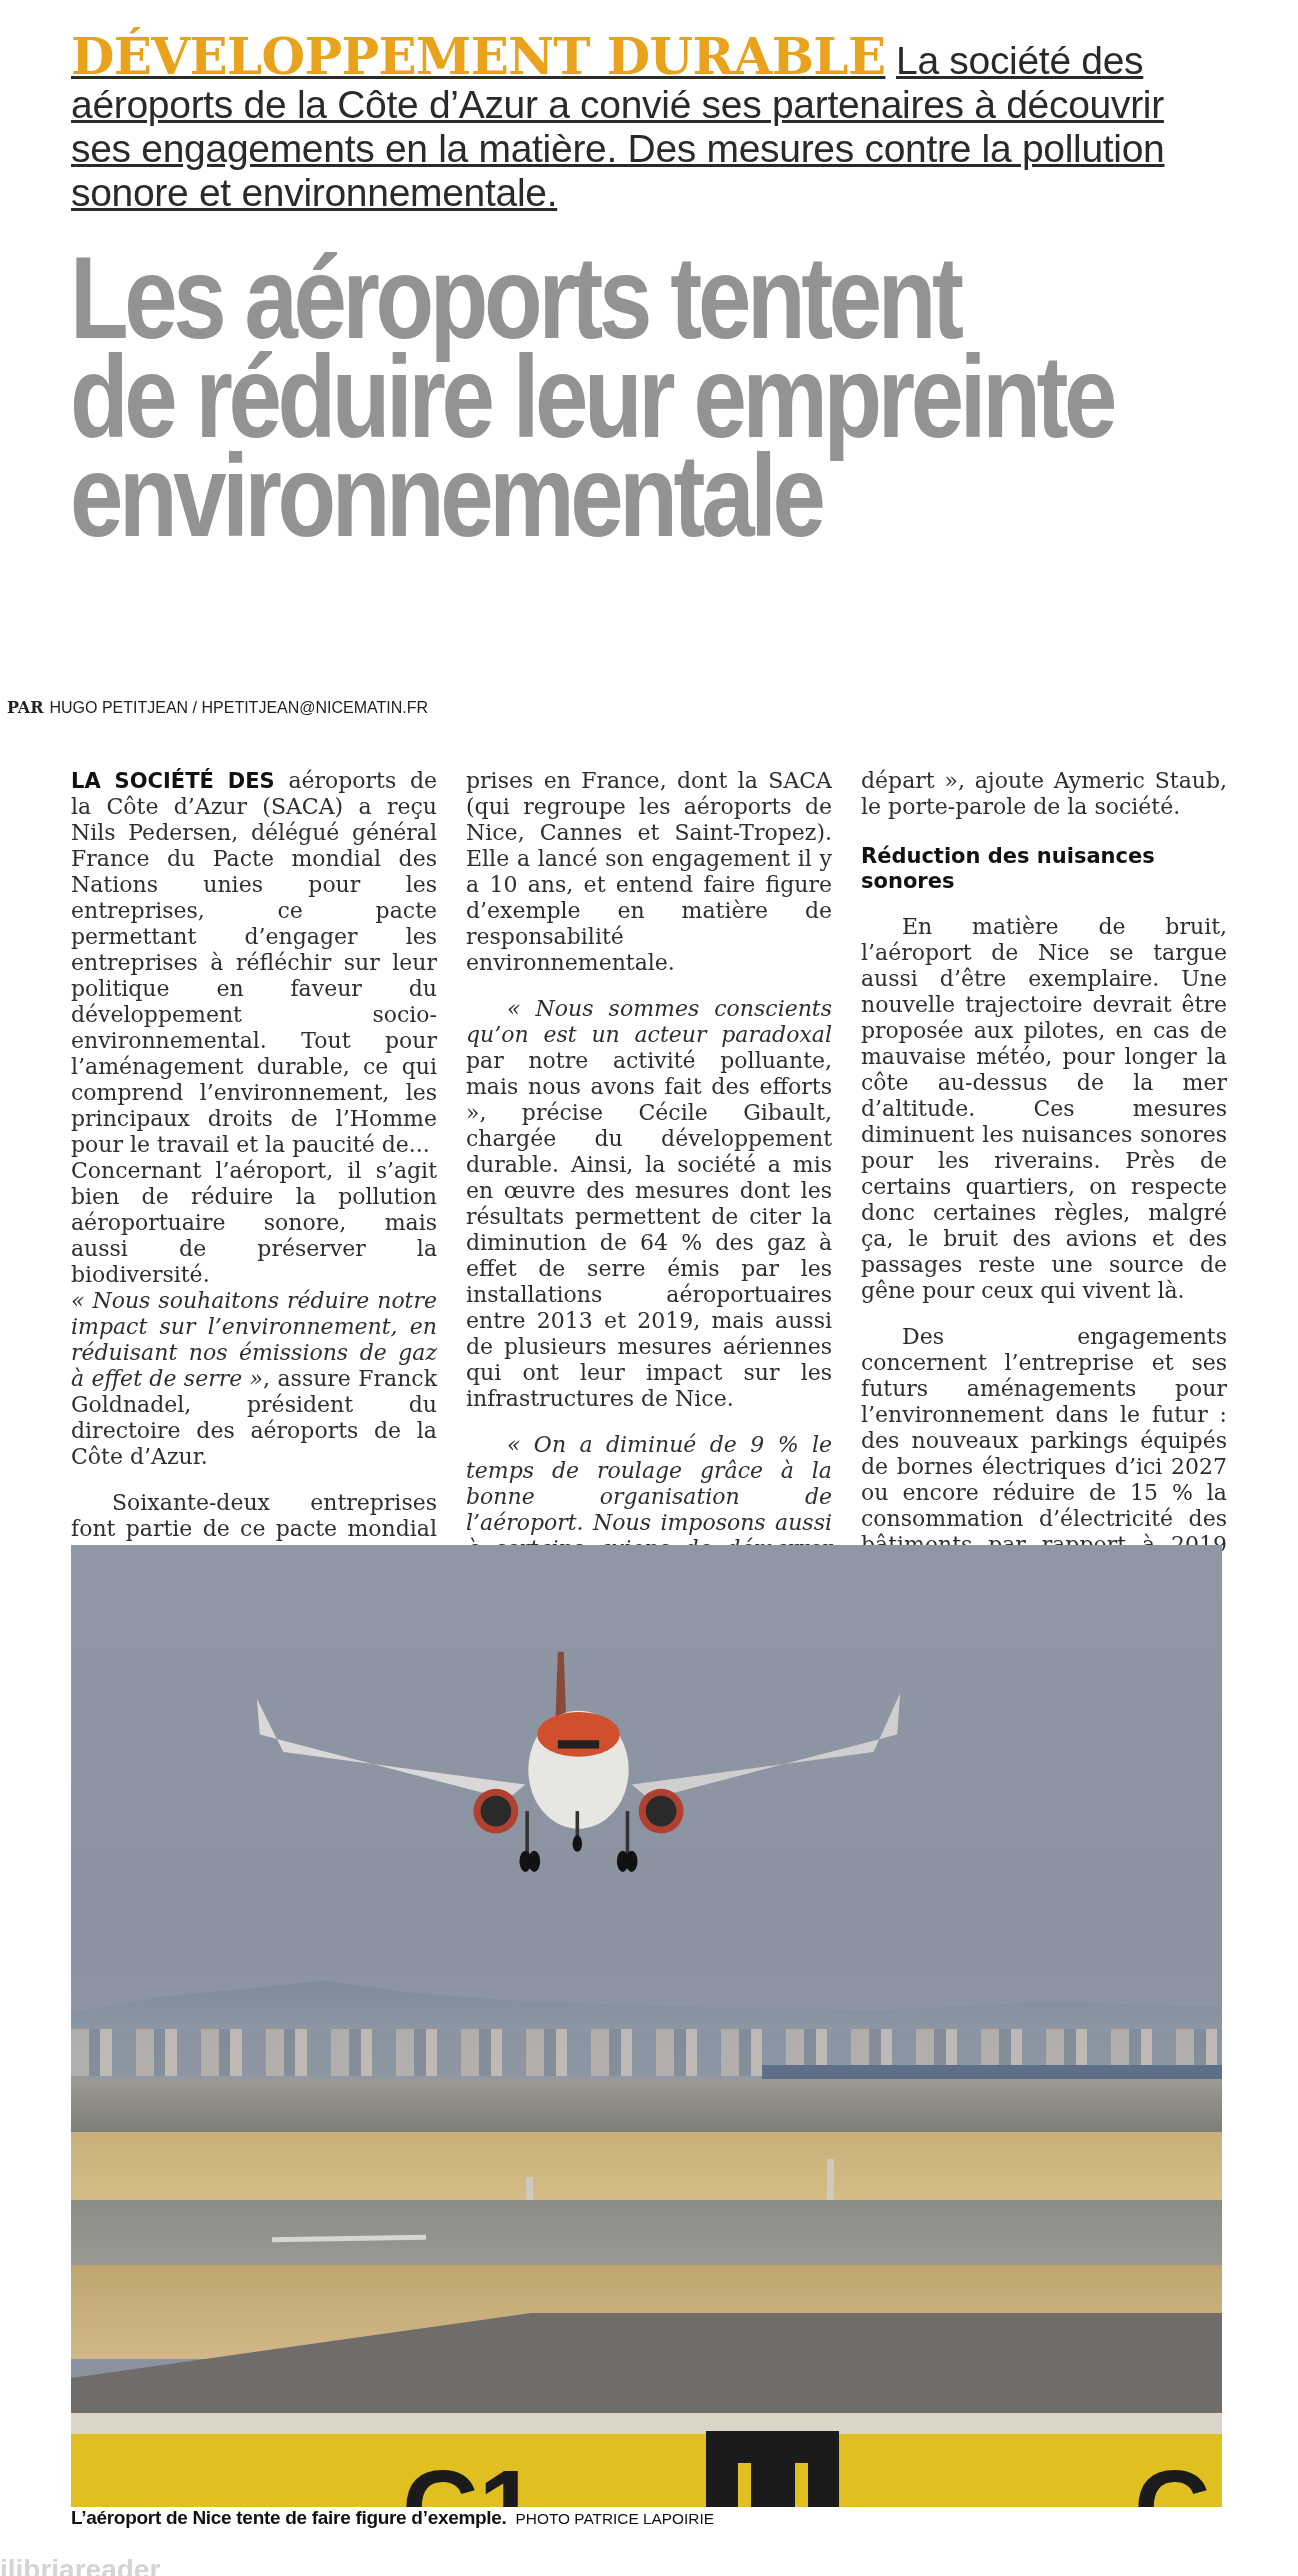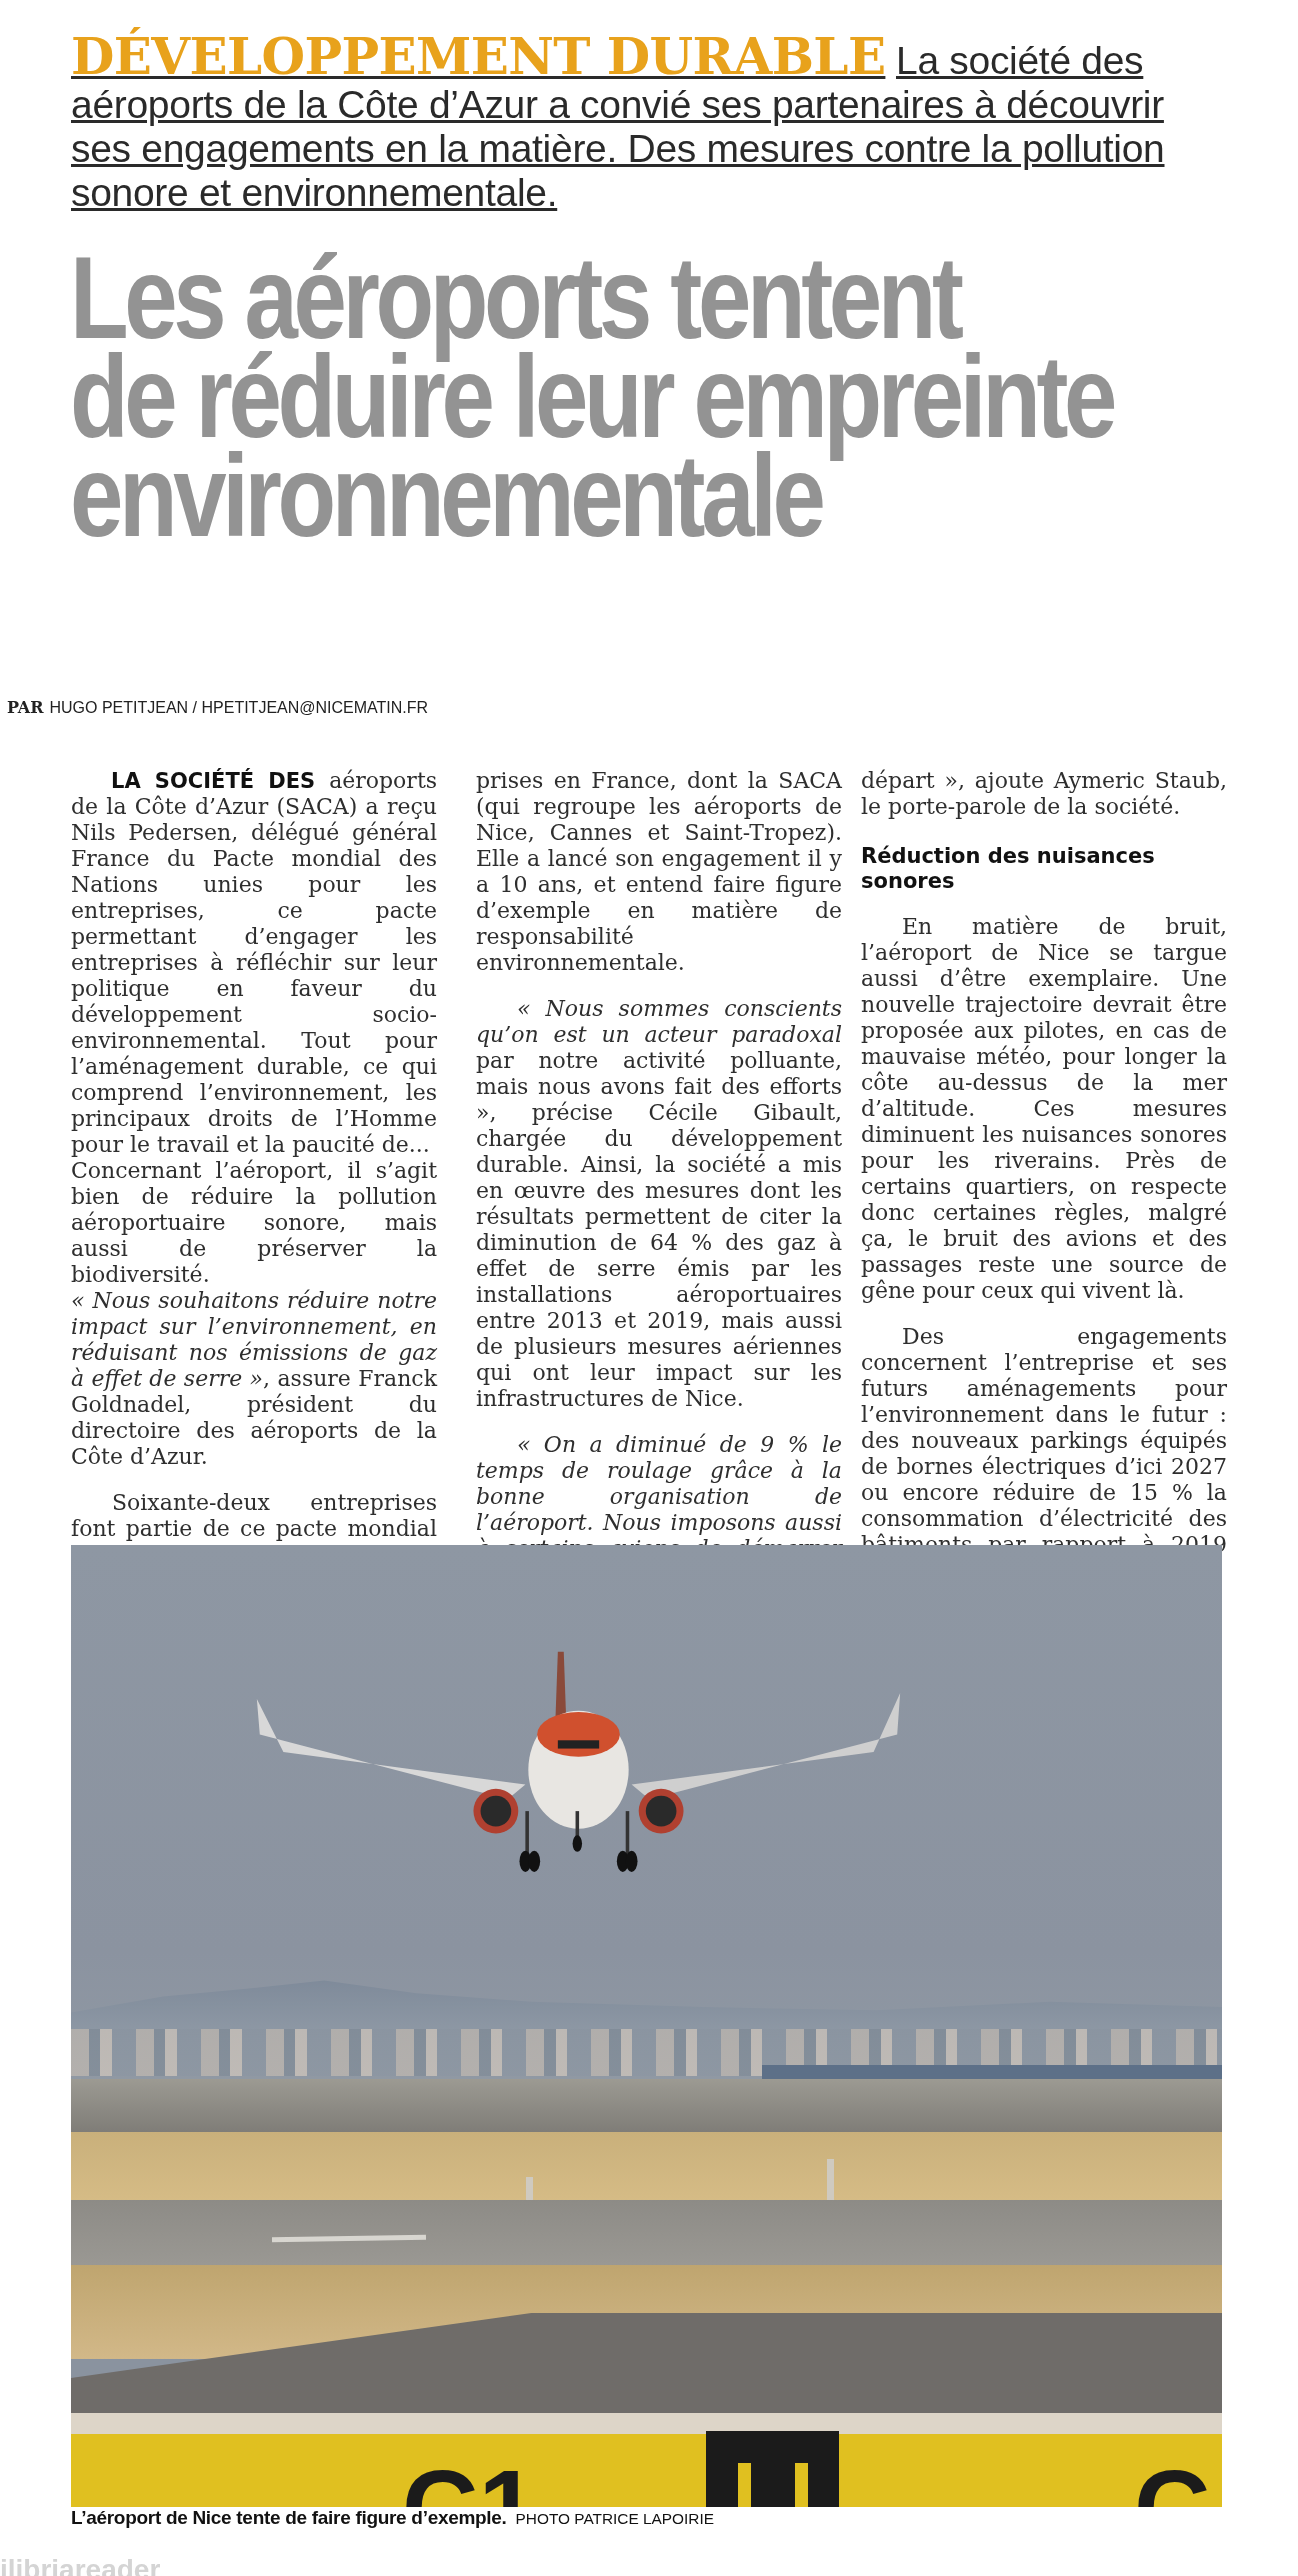--- a/index.html
+++ b/index.html
@@ -5,22 +5,22 @@
   html, body { margin:0; padding:0; background:#ffffff; }
   body { width:1299px; height:2576px; position:relative; overflow:hidden; font-family:"DejaVu Serif", serif; color:#222; }
   .kicker-block { position:absolute; left:71px; top:35px; width:1157px; font-family:"Liberation Sans", sans-serif; font-size:39px; line-height:44px; color:#2a2a2a; letter-spacing:-0.3px;text-decoration:underline; }
   .kicker { font-family:"DejaVu Serif", serif; font-weight:bold; color:#e8a21c; font-size:50px; letter-spacing:-0.6px; margin-right:10.6px; }
   .headline { position:absolute; left:70px; top:248px; width:1181px; font-family:"Liberation Sans", sans-serif; font-weight:bold; color:#939393; font-size:117px; line-height:99px; letter-spacing:-5.3px; transform:scaleX(0.82); transform-origin:left top; white-space:nowrap; }
   .byline { position:absolute; left:0; width:1299px; top:698px; text-align:left; font-family:"Liberation Sans", sans-serif; font-size:16px; color:#222;padding-left:7px; }
   .byline b { font-family:"DejaVu Serif", serif; font-weight:bold; margin-right:5.9px; }
   .col { position:absolute; top:768px; width:366px; font-size:22px; line-height:26px; text-align:justify; color:#2e2e2e; }
   .col p { margin:0; }
   .col .indent { text-indent:41px;margin-top:20px; }
-  .col1 { left:71px; } .col2 { left:476px; } .col3 { left:861px; }
-  .lead { font-family:"DejaVu Sans", sans-serif; font-weight:bold; font-size:21px; color:#111;margin-left:40px; }
+  .col1 { left:71px; } .col2 { left:466px; } .col3 { left:861px; }
+  .lead { font-family:"DejaVu Sans", sans-serif; font-weight:bold; font-size:21px; color:#111; }
   .subhead { font-family:"DejaVu Sans", sans-serif; font-weight:bold; font-size:21px; line-height:25px; color:#111; margin:23.6px 0 2.4px 0 !important; text-align:left; }
   .quote { font-style:italic; }
   .photo { position:absolute; left:71px; top:1545px; width:1151px; height:962px; overflow:hidden; background:#8a939f; }
   .sky { position:absolute; left:0; top:0; width:100%; height:679px; background:linear-gradient(#8e97a3, #8b93a0 60%, #96a0a8); }
   .hills { position:absolute; left:0; top:425px; width:100%; height:106px; background:linear-gradient(#7c8898, #9aa3ad); clip-path:polygon(0 40%,8% 25%,15% 18%,22% 10%,30% 22%,40% 30%,55% 35%,70% 38%,85% 30%,100% 35%,100% 100%,0 100%); }
   .buildings { position:absolute; left:0; top:484px; width:100%; height:47px; background:repeating-linear-gradient(90deg,#b9b3ad 0 17.7px,#7f8a96 17.7px 29.5px,#c8c0b8 29.5px 41px,#8a94a0 41px 65px); opacity:0.8; }
   .sea { position:absolute; left:60%; top:520px; width:40%; height:17.7px; background:#5d7088; }
   .runway-far { position:absolute; left:0; top:534px; width:100%; height:53px; background:linear-gradient(#9c9a92,#7f7d78); }
   .grass1 { position:absolute; left:0; top:587px; width:100%; height:71px; background:linear-gradient(#c9b07b,#d6bc86); }
   .runway-mid { position:absolute; left:0; top:655px; width:100%; height:65px; background:linear-gradient(#8d8b86,#9a9893); }

